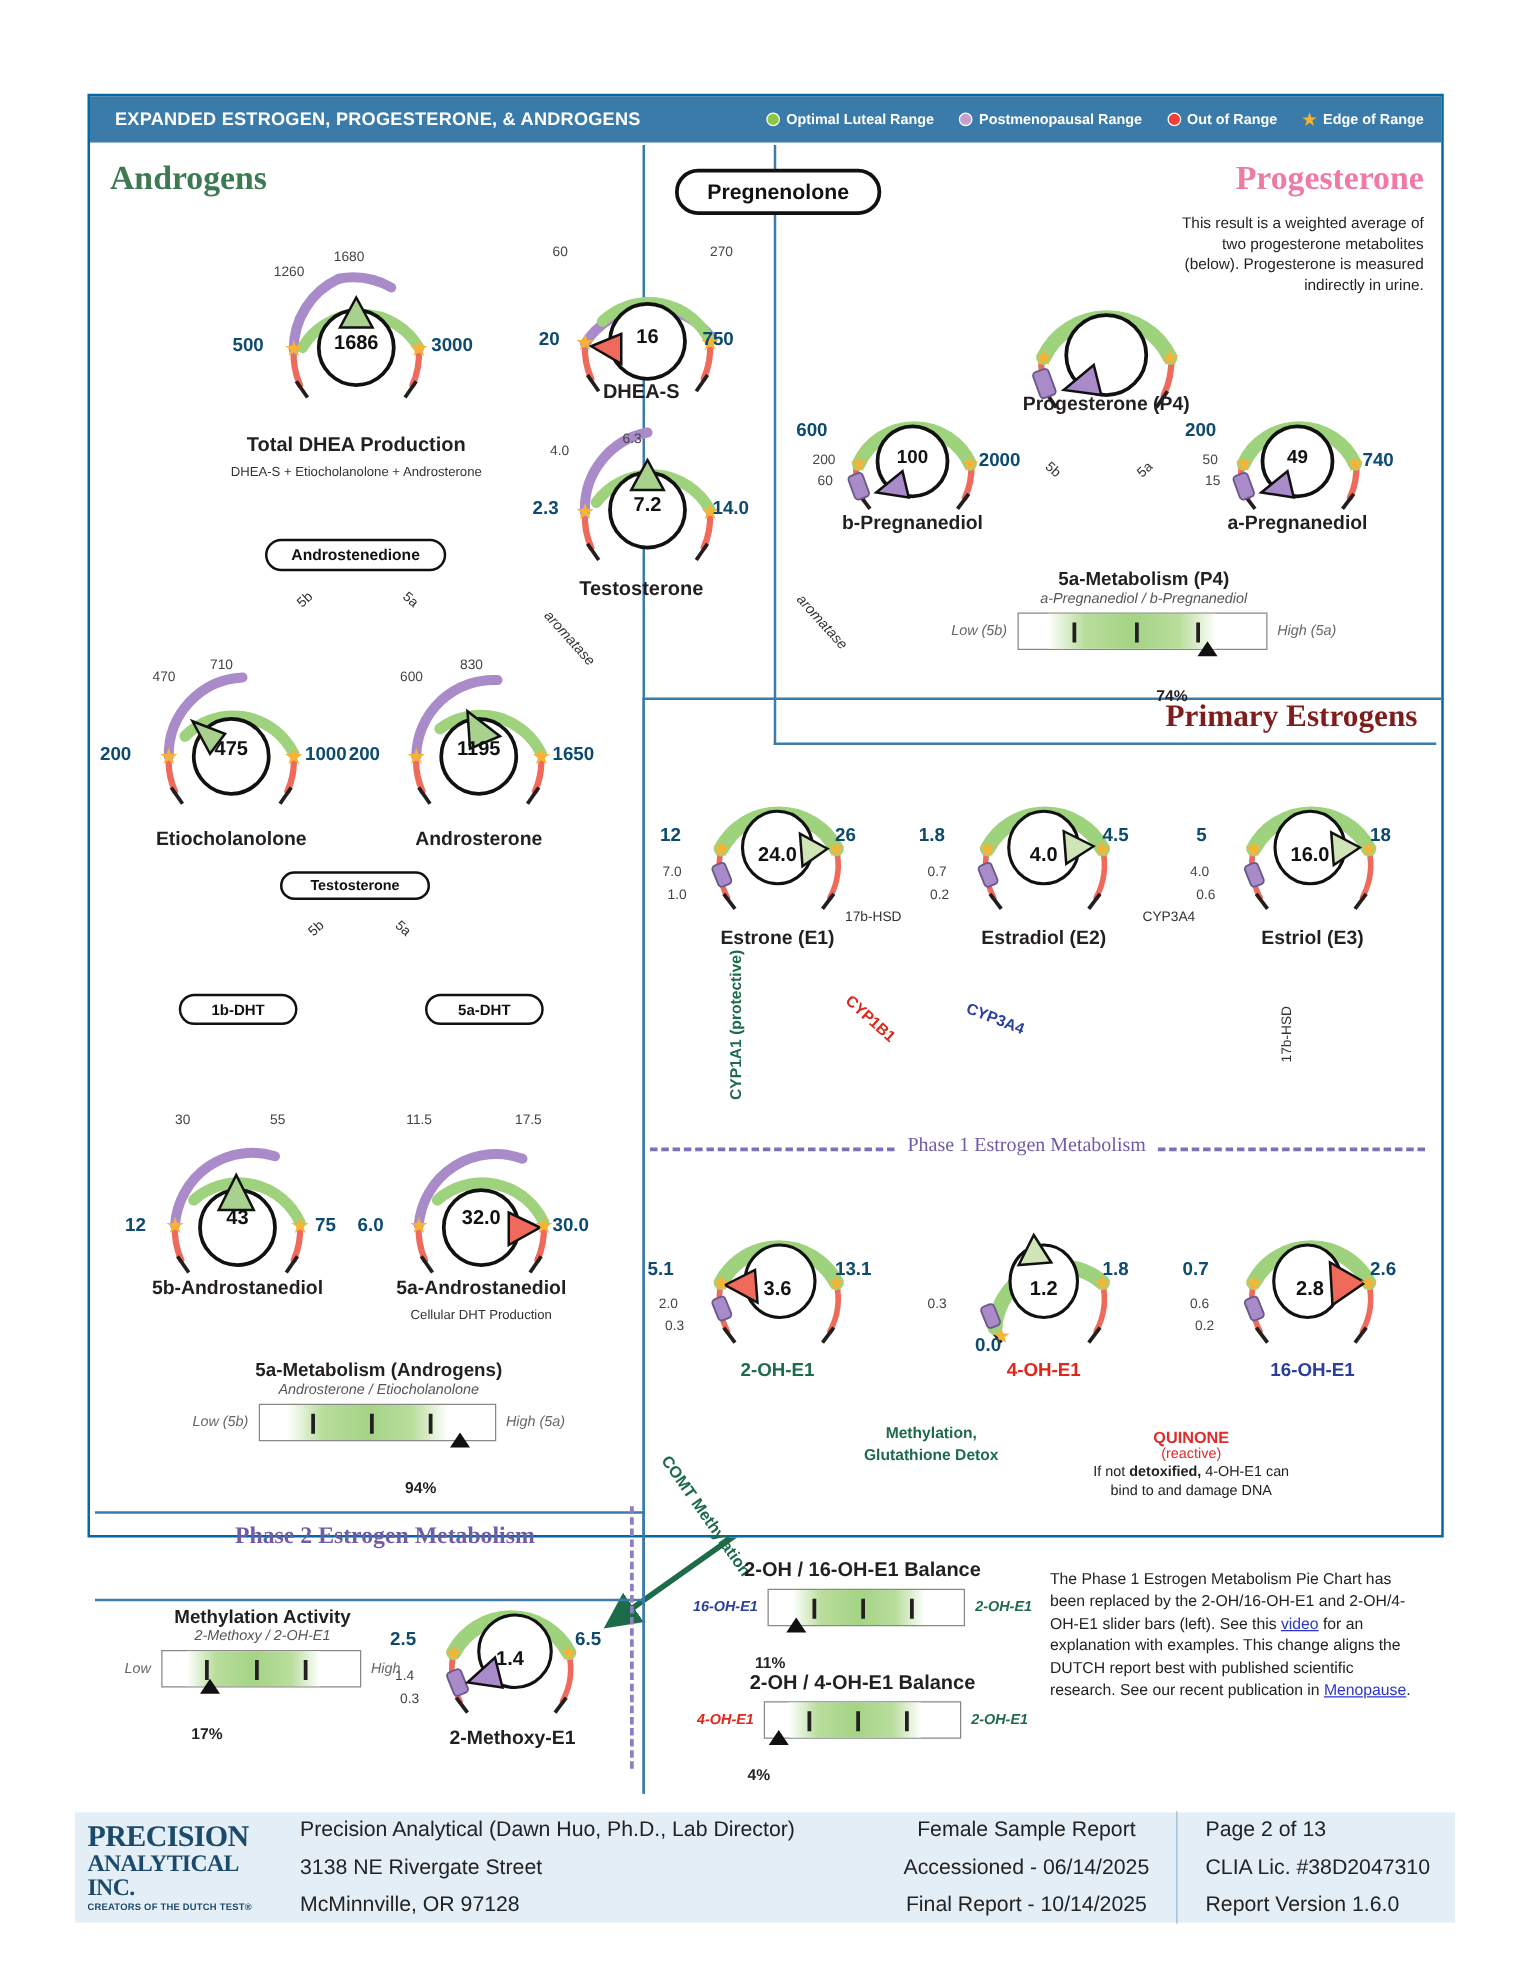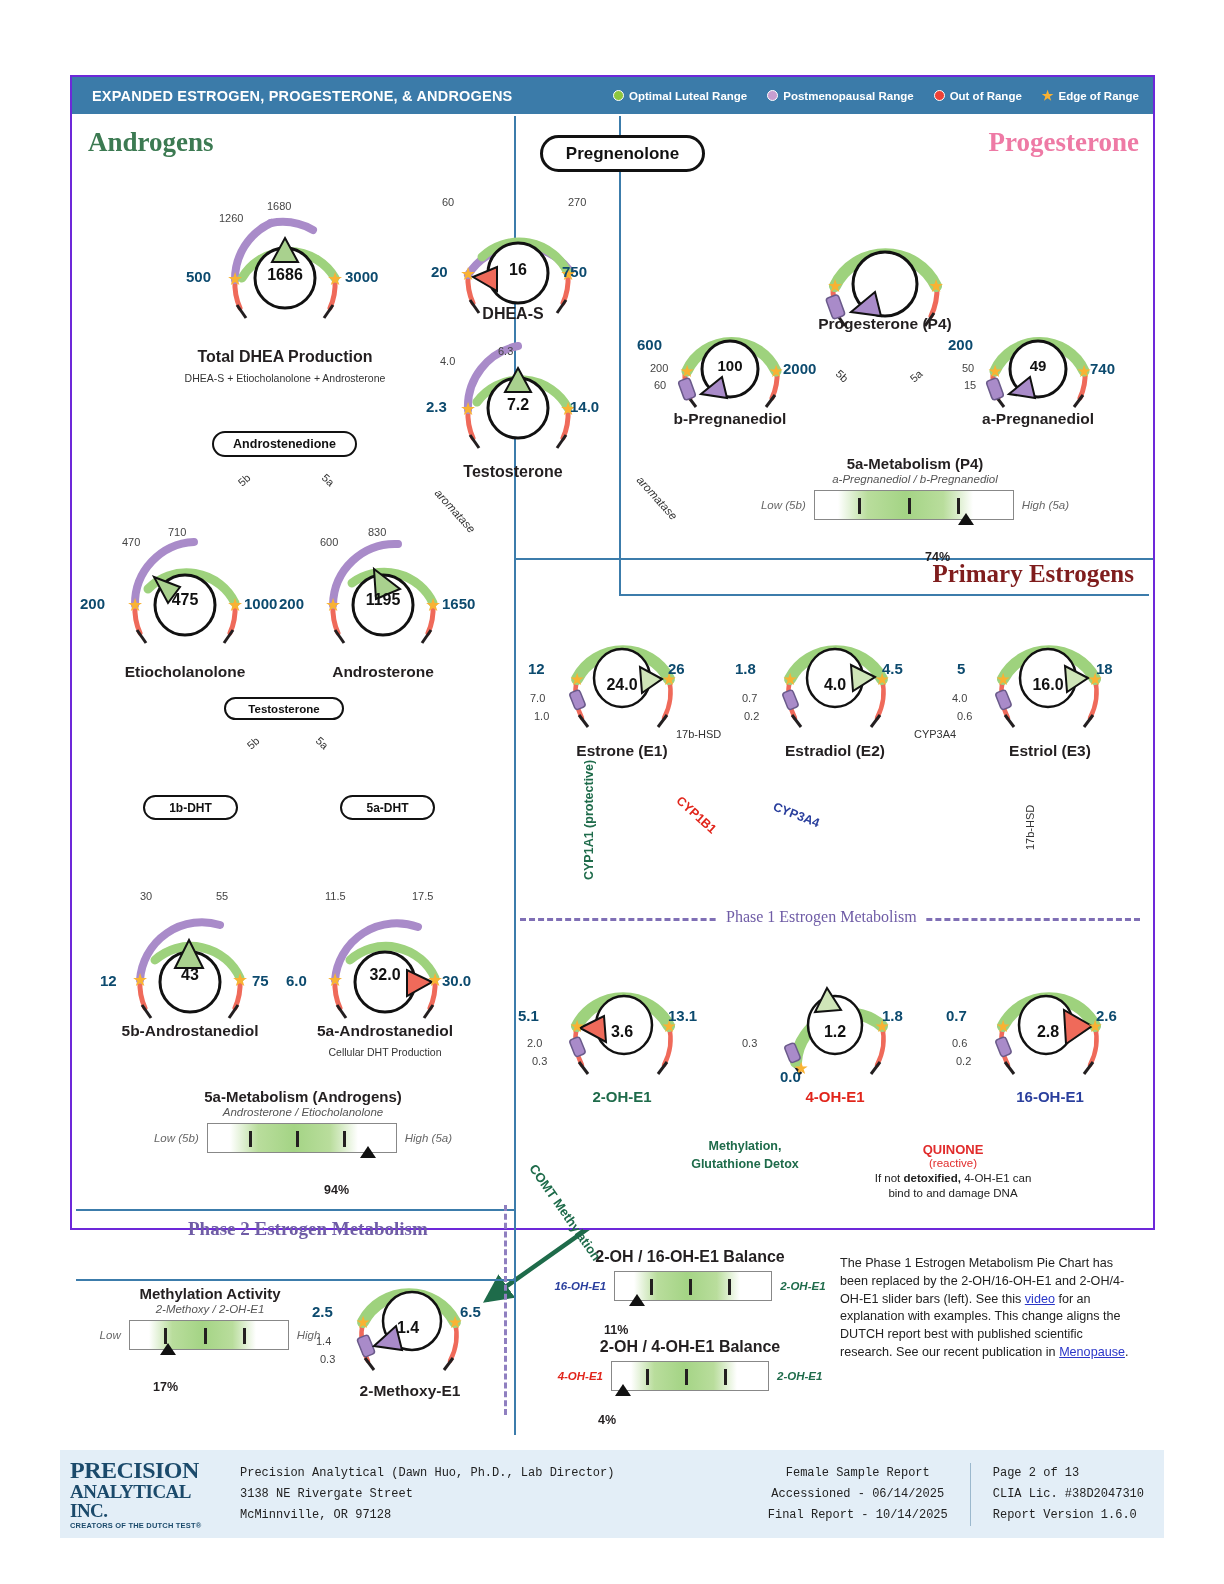--- a/index.html
+++ b/index.html
@@ -10,21 +10,21 @@
     font-family:"Liberation Sans", sans-serif;
     color:#231f20;
     position:relative;
     overflow:hidden;
   }
   .page { position:absolute; inset:0; }
 
   
   .main-frame {
     position:absolute; left:70px; top:75px; width:1085px; height:1155px;
-    border:2px solid #6d28d9; background:#fff;text-align:center;
+    border:2px solid #0369a1; background:#fff;text-align:center;
   }
   .header-bar {
     position:absolute; left:0; top:0; width:100%; height:37px;
     background:#3b7ba9; color:#fff;
     display:flex; align-items:center;
   }
   .header-title {
     font-size:14.5px; font-weight:bold; letter-spacing:.2px;
     margin-left:20px; white-space:nowrap;
   }
@@ -150,21 +150,21 @@
 
   
   .footer {
     position:absolute; left:60px; top:1450px; width:1104px; height:88px;
     background:#e3eef7; display:flex; align-items:center;
   }
   .logo { width:160px; margin-left:10px; line-height:1; }
   .logo .l1 { font-family:"Liberation Serif", serif; font-size:24px; font-weight:bold; color:#1b4a6b; letter-spacing:-0.5px;}
   .logo .l2 { font-family:"Liberation Serif", serif; font-size:19px; font-weight:bold; color:#1b4a6b; letter-spacing:-0.5px;}
   .logo .l3 { font-size:7.5px; font-weight:bold; color:#1b4a6b; letter-spacing:.2px; margin-top:2px;}
-  .fcol { font-size:12px; line-height:1.75; color:#222;font-family:Liberation Mono, monospace; }
+  .fcol { font-size:17px; line-height:1.75; color:#222; }
   .fcol.addr { margin-left:10px; }
   .fcol.mid { margin-left:auto; text-align:center; }
   .fcol.right { margin-left:22px; padding-left:22px; border-left:1px solid #9bb8cd; margin-right:20px;}
 </style>
 </head>
 <body>
 
 <div class="page">
 
   <svg class="svg-layer">
@@ -268,20 +268,21 @@
   </div>
 
   <div class="sec-title sec-androgens">Androgens</div>
   <div class="sec-title sec-progesterone">Progesterone</div>
   <div class="sec-title sec-estrogens">Primary Estrogens</div>
   <div class="sec-title sec-phase2">Phase 2 Estrogen Metabolism</div>
   <div class="dash-line"></div>
   <div class="dash-line-v"></div>
   <div class="sec-phase1-label">Phase 1 Estrogen Metabolism</div>
 
+  <div class="prog-note">This result is a weighted average of two progesterone metabolites (below). Progesterone is measured indirectly in urine.</div>
 
   <div class="pill pill-pregnenolone">Pregnenolone</div>
   <div class="pill pill-androstenedione">Androstenedione</div>
   <div class="pill pill-testosterone2">Testosterone</div>
   <div class="pill pill-5bdht">1b-DHT</div>
   <div class="pill pill-5adht">5a-DHT</div>
 
   <div class="alabel" style="left:238px; top:474px; transform:rotate(-42deg);">5b</div>
   <div class="alabel" style="left:322px; top:474px; transform:rotate(42deg);">5a</div>
   <div class="alabel" style="left:247px; top:737px; transform:rotate(-42deg);">5b</div>

